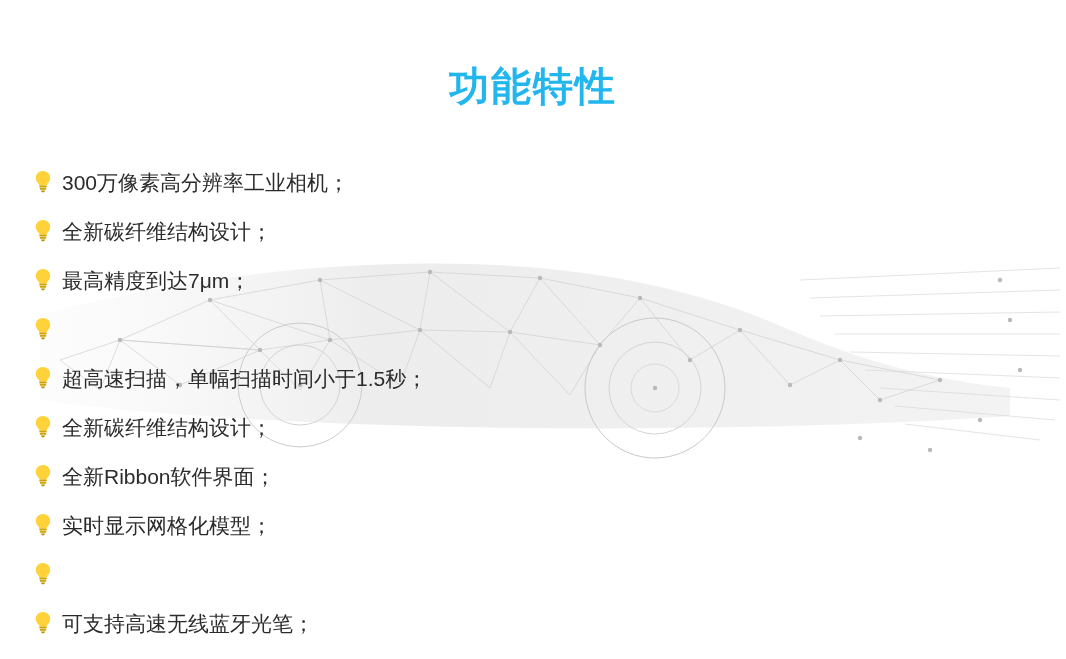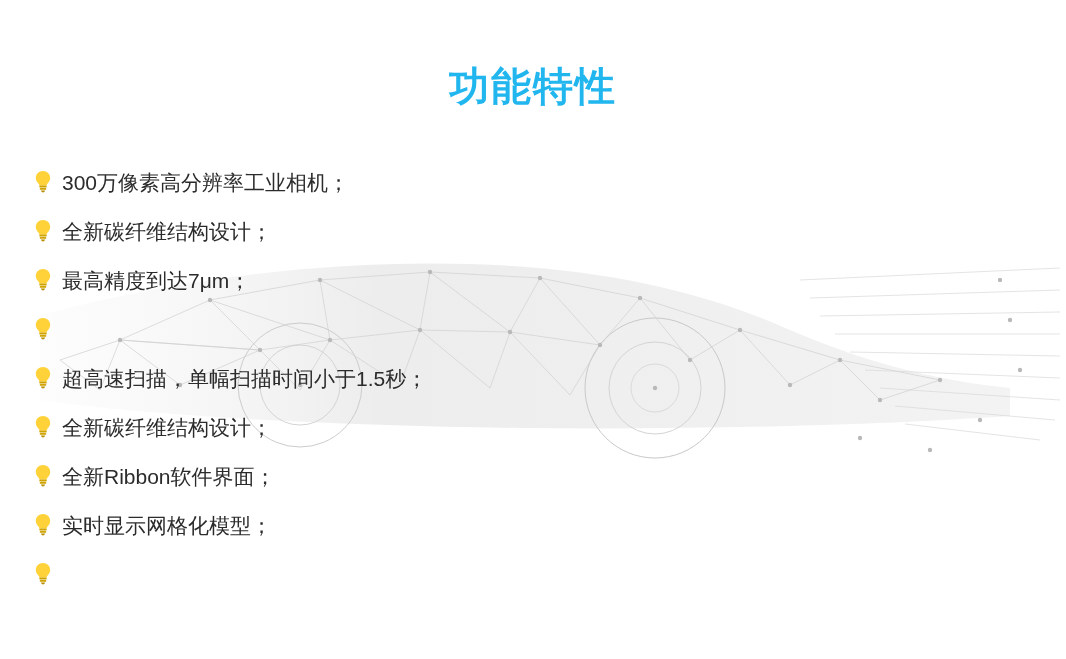--- a/index.html
+++ b/index.html
@@ -274,15 +274,26 @@
       <span class="bulb-icon">
         <svg width="18" height="24" viewBox="0 0 18 24" xmlns="http://www.w3.org/2000/svg">
           <path d="M9 1 C4.8 1 1.8 4 1.8 8 c0 2.6 1.5 4.3 2.6 5.6 .6 .7 .9 1.2 .9 1.9 h7.4 c0-.7 .3-1.2 .9-1.9 1.1-1.3 2.6-3 2.6-5.6 C16.2 4 13.2 1 9 1 Z" fill="#ffd23a"></path>
           <rect x="5.3" y="15.6" width="7.4" height="1.8" rx="0.6" fill="#d0a400"></rect>
           <rect x="5.8" y="18" width="6.4" height="1.8" rx="0.6" fill="#d0a400"></rect>
           <path d="M6.9 20.6 h4.2 c-.4 1.3-1.2 2-2.1 2 -.9 0-1.7-.7-2.1-2 Z" fill="#b78f00"></path>
         </svg>
       </span>
     </div>
 
+    <div class="feature-item">
+      <span class="bulb-icon">
+        <svg width="18" height="24" viewBox="0 0 18 24" xmlns="http://www.w3.org/2000/svg">
+          <path d="M9 1 C4.8 1 1.8 4 1.8 8 c0 2.6 1.5 4.3 2.6 5.6 .6 .7 .9 1.2 .9 1.9 h7.4 c0-.7 .3-1.2 .9-1.9 1.1-1.3 2.6-3 2.6-5.6 C16.2 4 13.2 1 9 1 Z" fill="#ffd23a"></path>
+          <rect x="5.3" y="15.6" width="7.4" height="1.8" rx="0.6" fill="#d0a400"></rect>
+          <rect x="5.8" y="18" width="6.4" height="1.8" rx="0.6" fill="#d0a400"></rect>
+          <path d="M6.9 20.6 h4.2 c-.4 1.3-1.2 2-2.1 2 -.9 0-1.7-.7-2.1-2 Z" fill="#b78f00"></path>
+        </svg>
+      </span>
+      <span class="feature-text">可支持高速无线蓝牙光笔；</span>
+    </div>
 
   </div>
 </div>
 
 </body></html>

